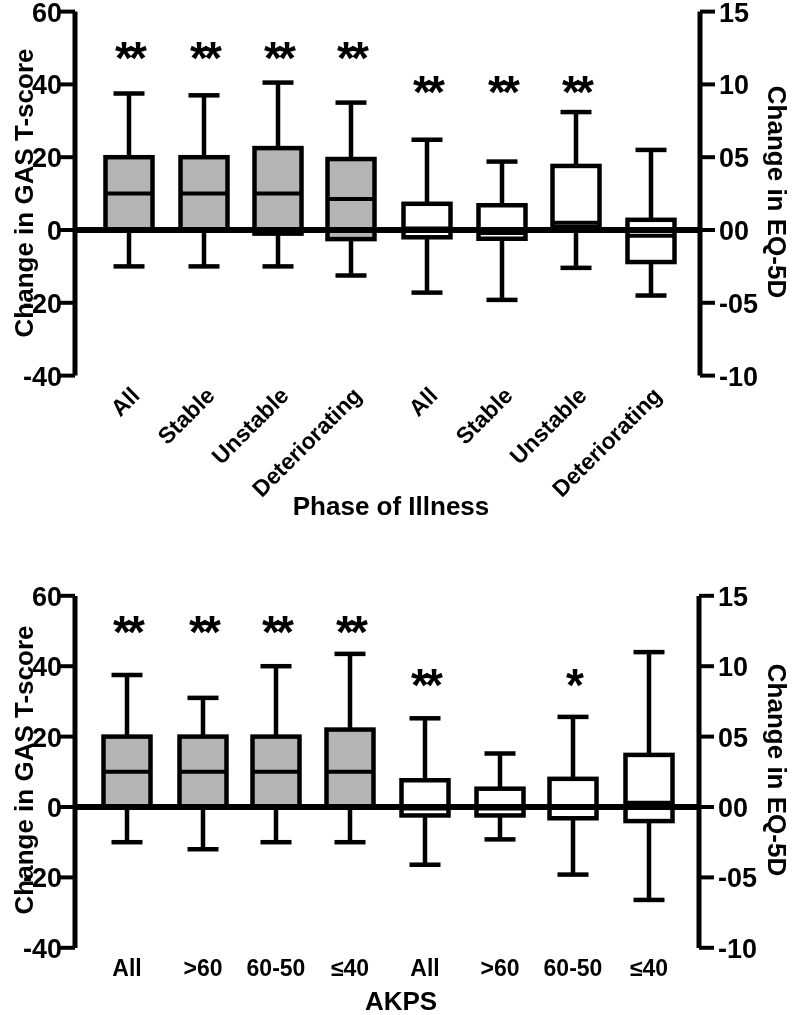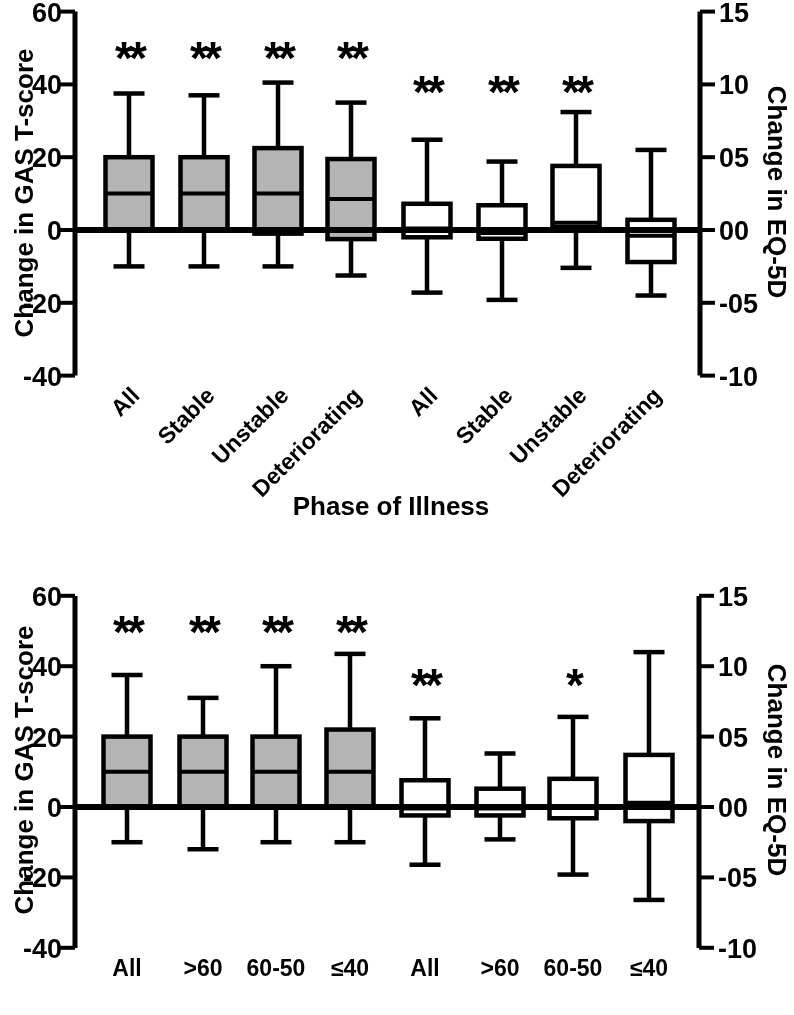--- a/index.html
+++ b/index.html
@@ -231,13 +231,14 @@
   <div class="axis-title rot-ccw" style="left:-156px;top:177px;">Change in GAS T-score</div>
 
   <div class="axis-title rot-cw" style="left:597px;top:176px;">Change in EQ-5D</div>
 
   <div class="x-title" style="left:241px;top:491px;">Phase of Illness</div>
 
   <div class="axis-title rot-ccw" style="left:-156px;top:754px;">Change in GAS T-score</div>
 
   <div class="axis-title rot-cw" style="left:597px;top:754px;">Change in EQ-5D</div>
 
+  <div class="x-title" style="left:251px;top:986px;">AKPS</div>
 </div>
 
 </body></html>

